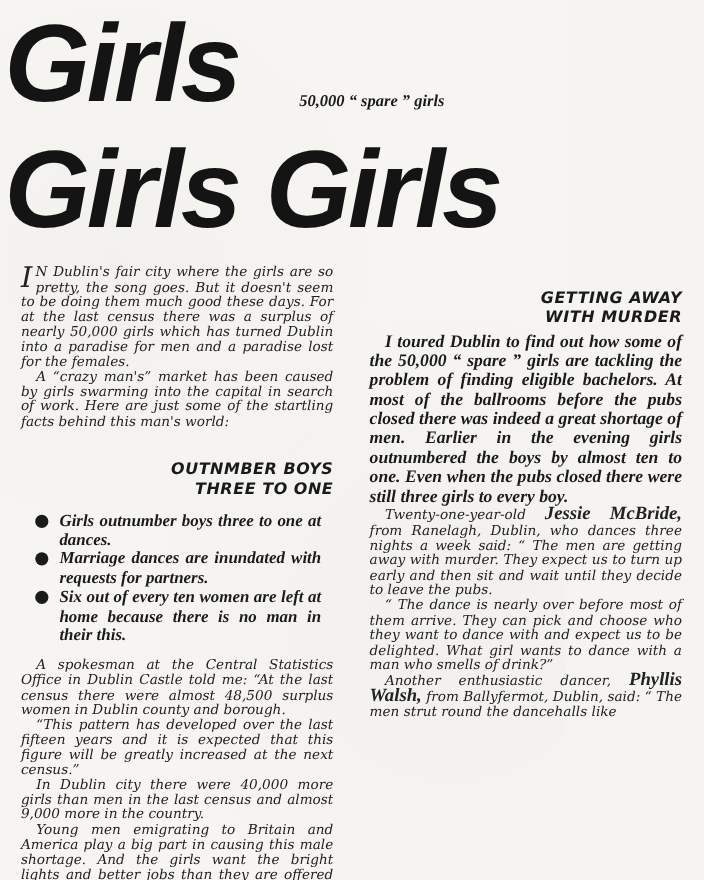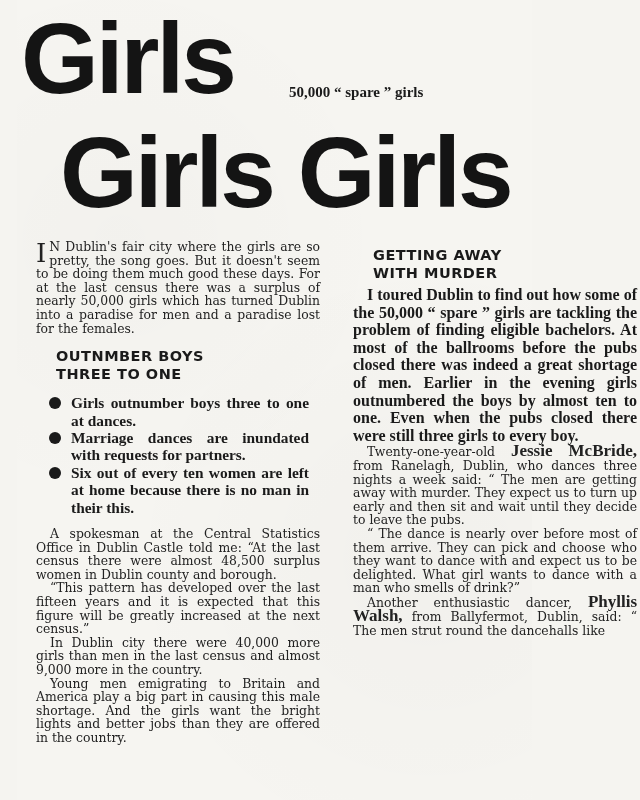--- a/index.html
+++ b/index.html
@@ -4,37 +4,38 @@
 <style>
   html, body { margin: 0; padding: 0; }
   body {
     width: 640px; height: 800px; overflow: hidden;
     background: #f5f4f0;
     color: #1a1a1a;
     position: relative;
     font-family: "DejaVu Serif", serif;
   }
   .paper {
-    position: absolute; left: 17px; top: 0; width: 515px; height: 800px;
+    position: absolute; left: 0; top: 0; width: 515px; height: 800px;
     background:
       radial-gradient(circle at 20% 30%, rgba(0,0,0,0.015) 0, transparent 40%),
       radial-gradient(circle at 80% 70%, rgba(0,0,0,0.02) 0, transparent 45%),
       #f6f5f1;
+    font-style: italic;
   }
   .headline {
     position: absolute; left: 4px;
     font-family: "Liberation Sans", sans-serif;
     font-weight: bold;
     color: #141414;
     letter-spacing: -3px;
     line-height: 1;
     white-space: nowrap;
   }
   #h-line1 { top: 8px; font-size: 100px; }
-  #h-line2 { top: 122px; font-size: 100px; margin-left: 39px; }
+  #h-line2 { top: 122px; font-size: 100px; }
   .subhead {
     position: absolute; left: 272px; top: 84px;
     font-family: "Liberation Serif", serif;
     font-weight: bold;
     font-size: 15px;
     color: #1a1a1a;
     white-space: nowrap;
   }
   .col {
     position: absolute;
@@ -51,22 +52,22 @@
   .dropcap {
     float: left; font-size: 26px; line-height: 22px; margin: 2px 3px 0 0;
     font-family: "DejaVu Serif", serif;
   }
   .section-head {
     font-family: "DejaVu Sans", sans-serif;
     font-weight: bold;
     font-size: 14.5px;
     line-height: 18px;
     letter-spacing: 0.5px;
-    text-align: left;
-    margin: 0 0 2px 20px;
+    text-align: right;
+    margin: 16px 0 2px 20px;
     color: #1a1a1a;
   }
   #col-right .section-head { margin-left: 20px; margin-bottom: 4px; }
   .bullets { list-style: none; margin: 11px; padding: 0; }
   .bullets li {
     position: relative;
     padding-left: 24px;
     font-family: "Liberation Serif", serif;
     font-weight: bold;
     font-size: 15.4px;
@@ -95,20 +96,21 @@
 <body>
 
 <div class="paper">
 
   <div class="headline" id="h-line1">Girls</div>
   <div class="subhead">50,000 “ spare ”  girls</div>
   <div class="headline" id="h-line2">Girls Girls</div>
 
   <div class="col" id="col-left">
     <p class="first"><span class="dropcap">I</span><span>N Dublin's fair city where the girls are so pretty, the song goes. But it doesn't seem to be doing them much good these days. For at the last census there was a surplus of nearly 50,000 girls which has turned Dublin into a paradise for men and a paradise lost for the females.</span></p>
+    <p>A “crazy man's” market has been caused by girls swarming into the capital in search of work. Here are just some of the startling facts behind this man's world:</p>
     <div style="height:12px"></div>
     <div class="section-head">
       <div>OUTNMBER BOYS</div>
       <div>THREE TO ONE</div>
     </div>
     <ul class="bullets">
       <li><span class="dot"></span><span>Girls outnumber boys three to one at dances.</span></li>
       <li><span class="dot"></span><span>Marriage dances are inundated with requests for partners.</span></li>
       <li><span class="dot"></span><span>Six out of every ten women are left at home because there is no man in their this.</span></li>
     </ul>

